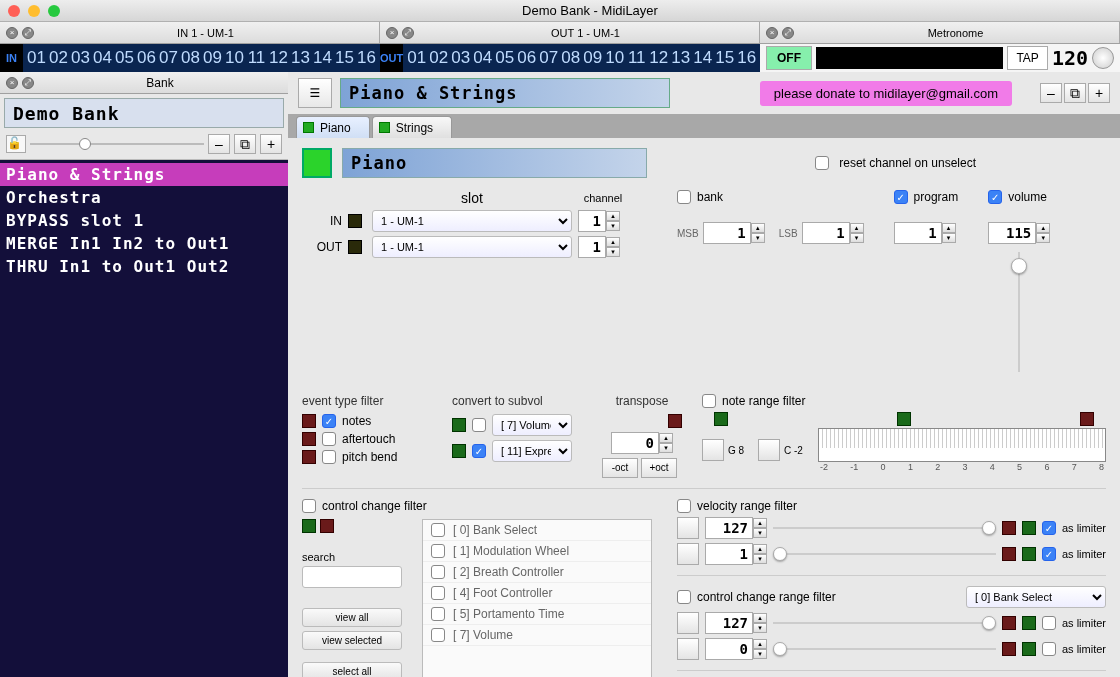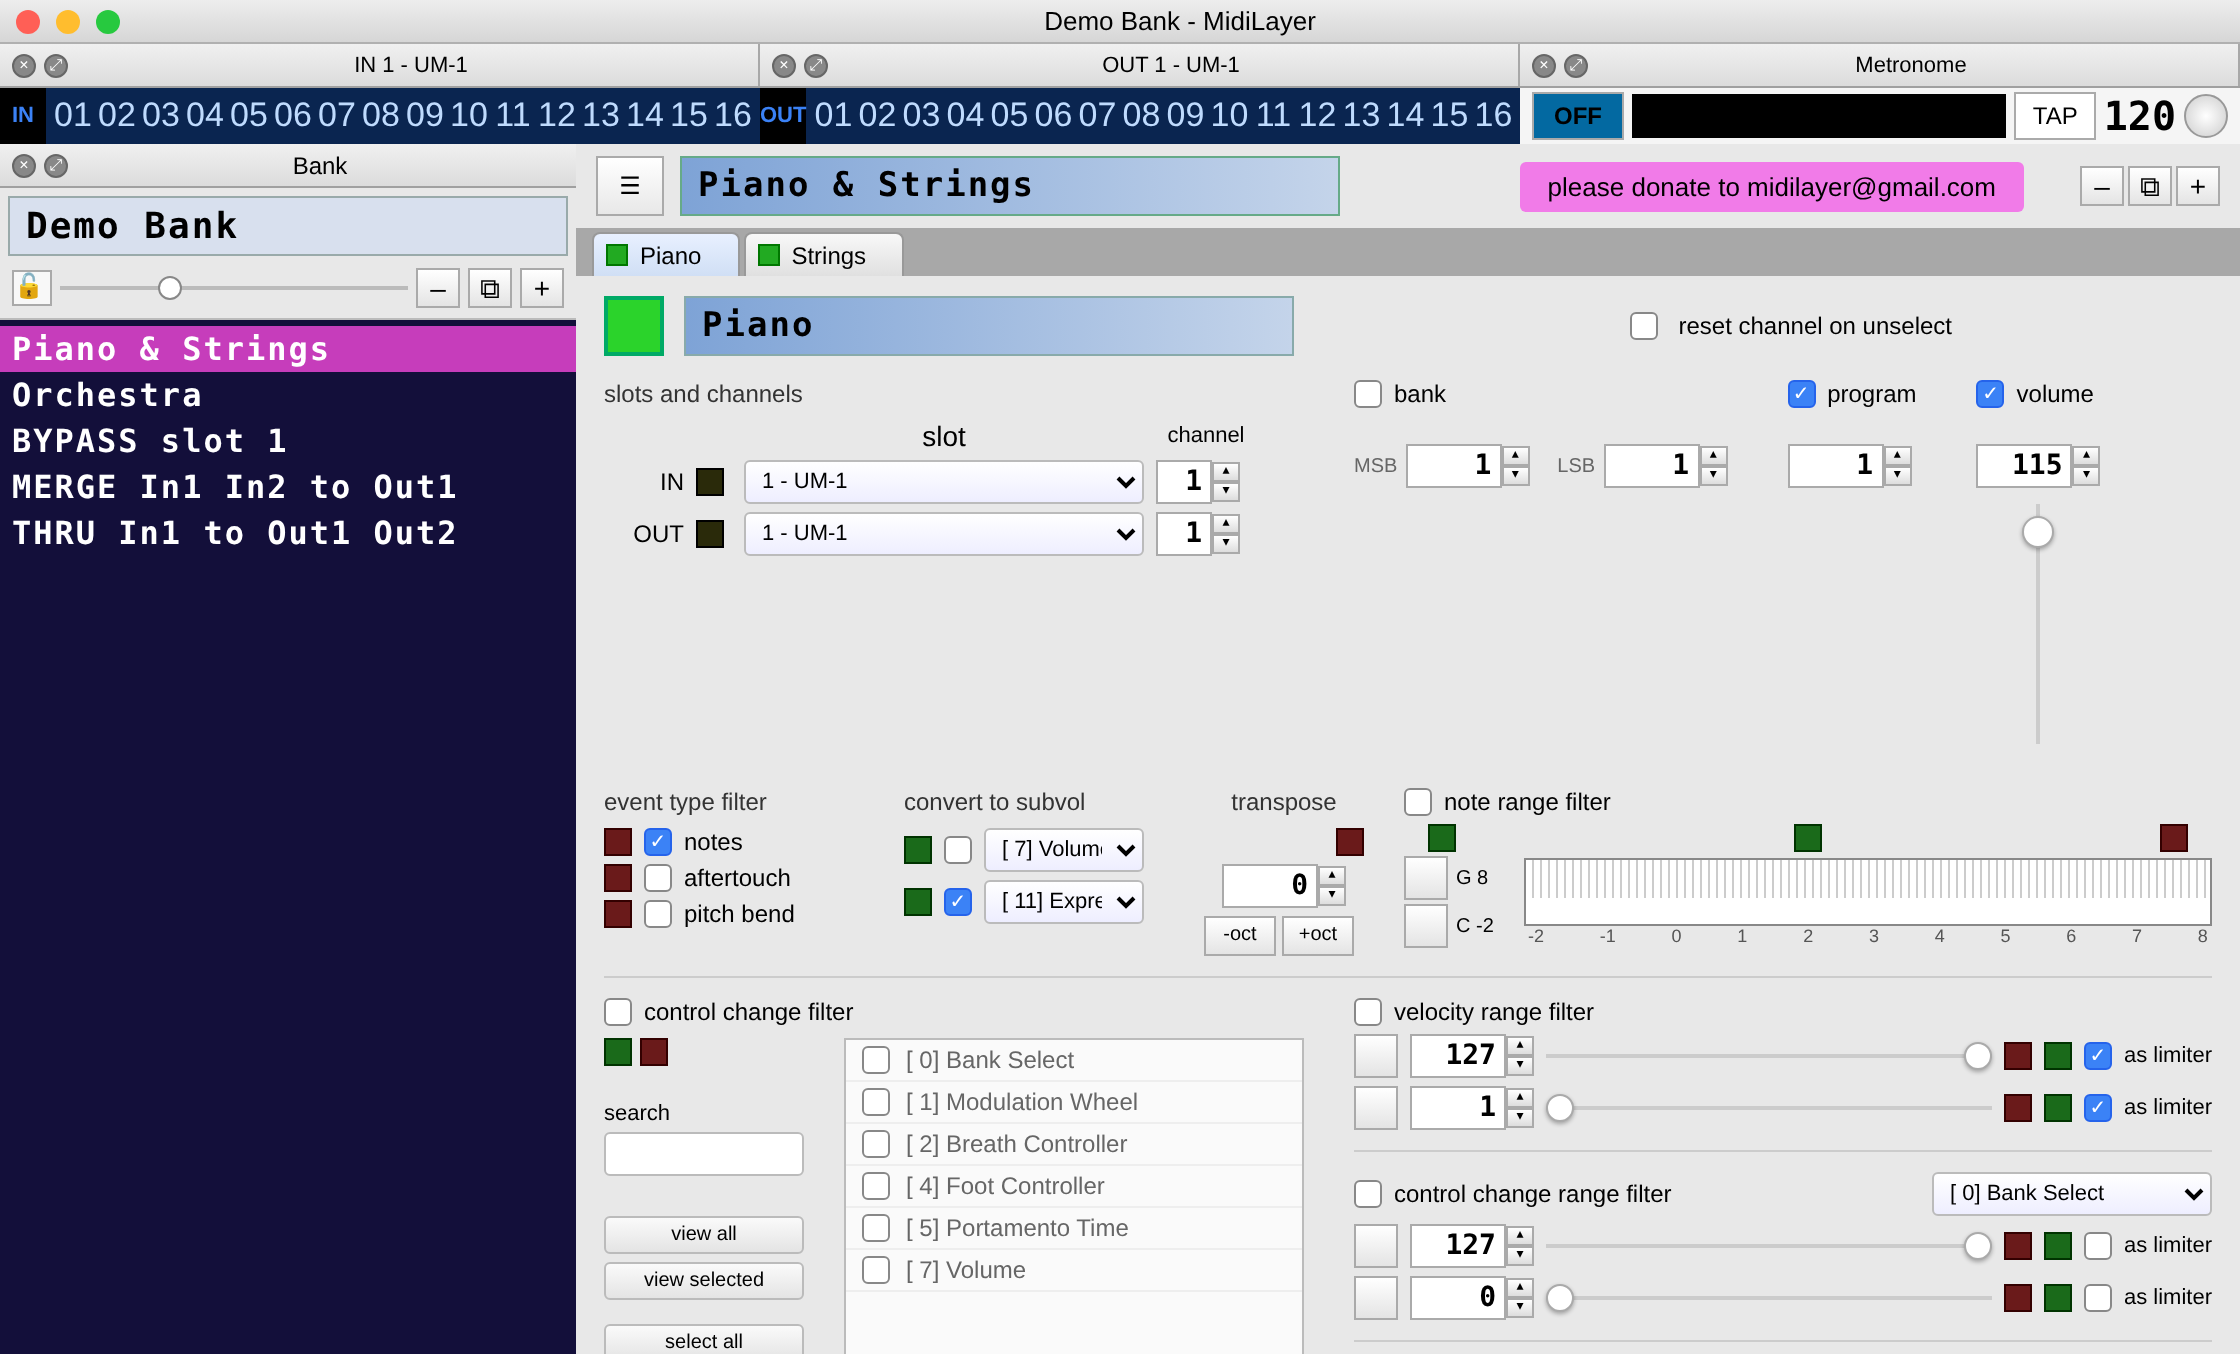--- a/index.html
+++ b/index.html
@@ -10,21 +10,21 @@
 .title-center{flex:1;text-align:center;font-size:13px;}
 .panestrip{height:22px;display:flex;border-bottom:1px solid #a0a0a0;}
 .pane{position:relative;background:linear-gradient(#f0f0f0,#dcdcdc);border-right:1px solid #a8a8a8;display:flex;align-items:center;padding:0 6px;}
 .cbtn{width:12px;height:12px;border-radius:50%;background:#888;margin-right:4px;border:1px solid #666;color:#fff;font-size:8px;line-height:10px;text-align:center;}
 .pane-title{flex:1;text-align:center;font-size:11px;}
 .channelbar{height:28px;display:flex;background:#0a2550;}
 .chbadge{background:#000;color:#3b82f6;width:28px;text-align:center;line-height:28px;font-weight:bold;font-size:11px;}
 .chnums{flex:1;display:flex;align-items:center;gap:1px;padding:0 3px;}
 .chnum{color:#bfdbfe;font-size:17px;font-weight:500;width:21px;text-align:center;}
 .metrorow{display:flex;align-items:center;height:28px;background:#f5f5f5;gap:4px;padding:0 6px;}
-.offbtn{background:#0369a1;border:1px solid #aaa;padding:4px 10px;font-weight:bold;}
+.offbtn{background:#86efac;border:1px solid #aaa;padding:4px 10px;font-weight:bold;}
 .blackbox{flex:1;height:22px;background:#000;}
 .tapbtn{background:#fff;border:1px solid #aaa;padding:4px 8px;}
 .tempo{font-family:monospace;font-size:20px;font-weight:bold;}
 .knob{width:22px;height:22px;border-radius:50%;background:radial-gradient(#fff,#ccc);border:1px solid #999;}
 .mainarea{display:flex;height:627px;}
 .leftcol{width:288px;background:#e8e8e8;display:flex;flex-direction:column;}
 .bankstrip{height:22px;background:linear-gradient(#f0f0f0,#dcdcdc);display:flex;align-items:center;padding:0 6px;border-bottom:1px solid #a0a0a0;}
 .bankname{background:#d8e0ee;height:30px;display:flex;align-items:center;padding:0 8px;border:1px solid #9aa;margin:4px 4px 0 4px;}
 .bankname span{font-family:monospace;font-weight:bold;font-size:18px;letter-spacing:1px;}
 .lockrow{height:32px;display:flex;align-items:center;padding:0 6px;gap:4px;border-bottom:1px solid #bbb;}
@@ -226,21 +226,20 @@
             <span>Piano</span>
           </div>
         <div style="flex:1;"></div>
         <div class="chk"></div>
         <span>reset channel on unselect</span>
         <div style="width:120px;"></div>
       </div>
 
       <div class="row">
         <div class="leftblk">
-          <div class="section-label">slots and channels</div>
           <div class="slotgrid">
             <span></span>
               <span></span>
             <span style="text-align:center;font-size:14px;">slot</span>
             <span style="text-align:center;font-size:11px;">channel</span>
 
             <span style="text-align:right;">IN</span>
             <div class="darksq"></div>
             <select class="combo"><option>1 - UM-1</option></select>
             <div class="numfield">
@@ -379,21 +378,21 @@
           <div class="filterrow">
               <div class="chk"></div>
               <span>note range filter</span>
             </div>
           <div style="display:flex;justify-content:space-between;margin:2px 12px;">
               <div class="greensq"></div>
               <div class="greensq"></div>
               <div class="redsq"></div>
             </div>
           <div style="display:flex;gap:6px;align-items:center;">
-            <div style="display:flex;flex-direction:column;gap:2px;">
+            <div style="display:flex;flex-direction:row;gap:2px;">
               <div style="display:flex;gap:4px;align-items:center;">
                   <div class="kbtn"></div>
                   <span style="font-size:10px;width:28px;">G 8</span>
                 </div>
               <div style="display:flex;gap:4px;align-items:center;">
                   <div class="kbtn"></div>
                   <span style="font-size:10px;width:28px;">C -2</span>
                 </div>
             </div>
             <div style="flex:1;">

